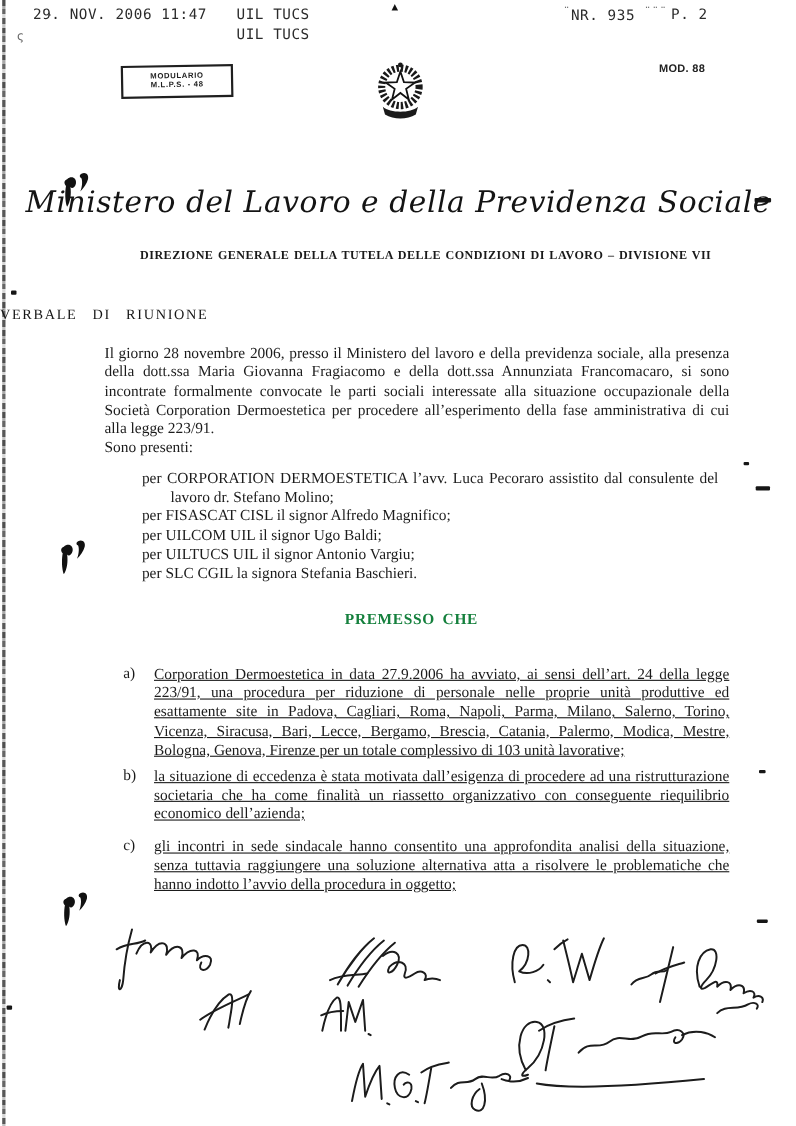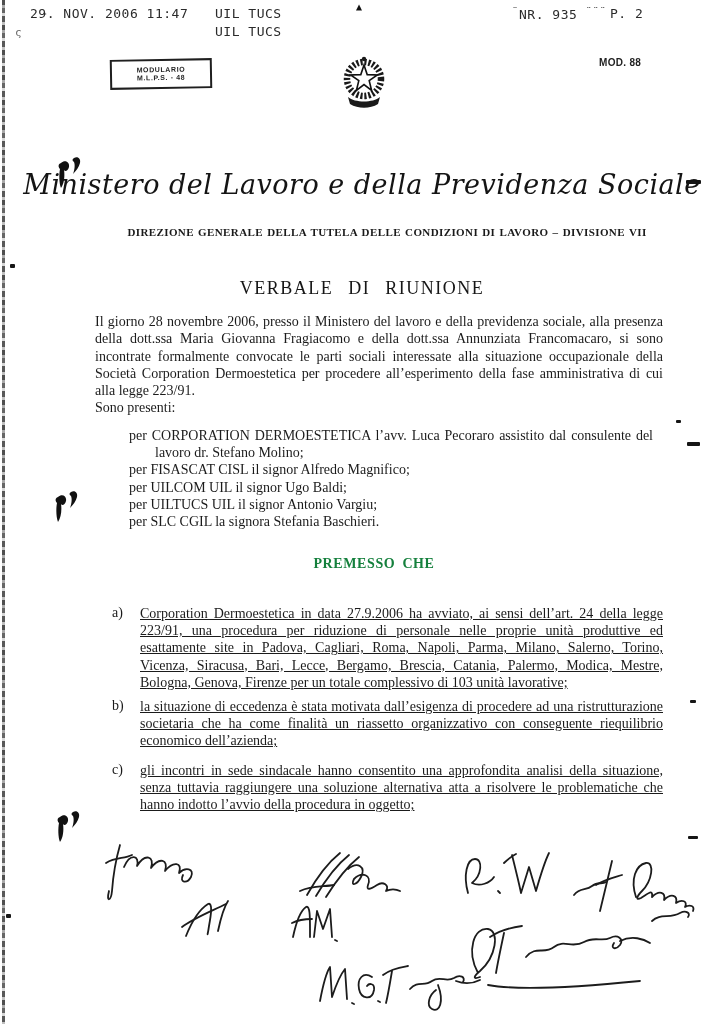--- a/index.html
+++ b/index.html
@@ -50,22 +50,22 @@
     position:absolute;left:0;top:169px;width:724px;text-align:center;
     font-family:"DejaVu Serif",serif;font-style:italic;font-weight:500;
     font-size:27px;color:#141414;letter-spacing:.5px;
   }
   .subtitle{
     position:absolute;left:0;top:226px;width:724px;text-align:center;
     font-size:11px;font-weight:bold;letter-spacing:.4px;word-spacing:1px;color:#1a1a1a;padding-left:25px;
   }
   
   .doc-heading{
-    position:absolute;left:0;top:278px;width:724px;text-align:center;
-    font-size:18px;letter-spacing:1.5px;word-spacing:9px;color:#161616;
+    position:absolute;left:0;top:278px;width:724px;
+    font-size:13px;letter-spacing:1.5px;word-spacing:9px;color:#161616;
   }
   .intro-block{position:absolute;left:95px;top:313px;width:568px;}
   .intro{
     font-size:14px;line-height:17.3px;text-align:justify;color:#1b1b1b;
   }
   .presenti{font-size:14px;line-height:17.3px;color:#1b1b1b;}
   .attendees{
     position:absolute;left:129px;top:427px;width:524px;margin:0;padding:0;
     list-style:none;font-size:14px;line-height:17.2px;color:#1b1b1b;
   }

